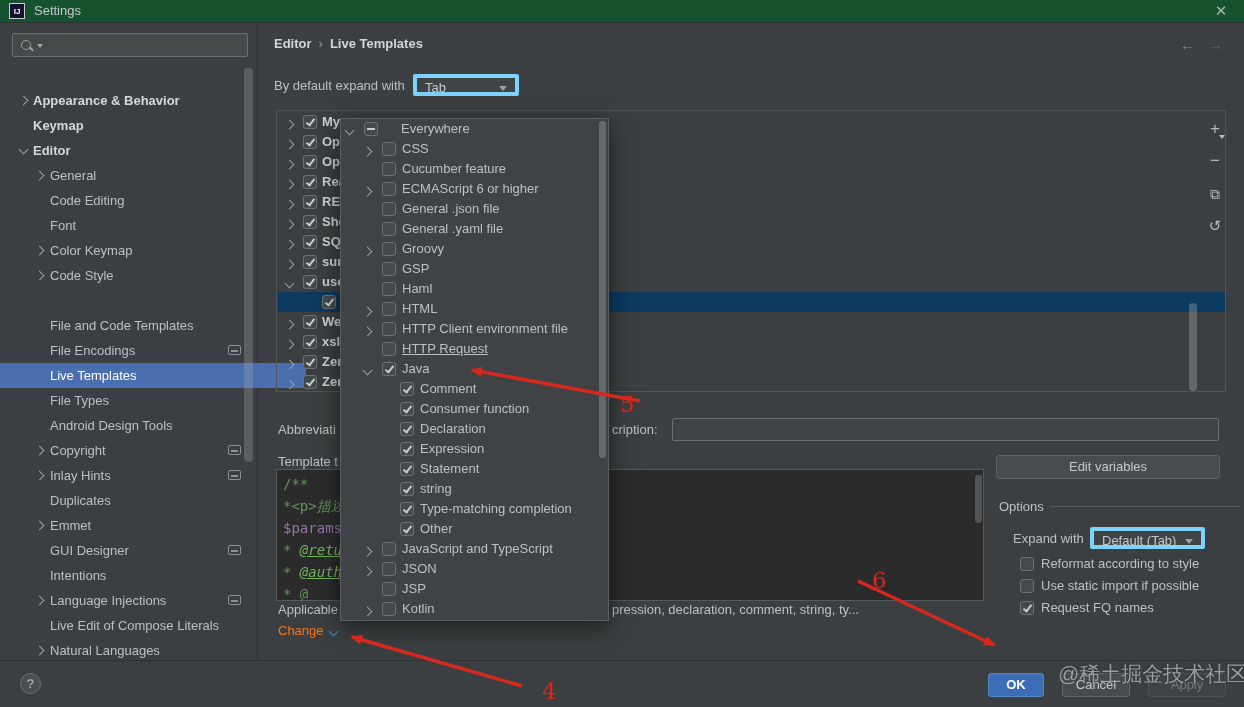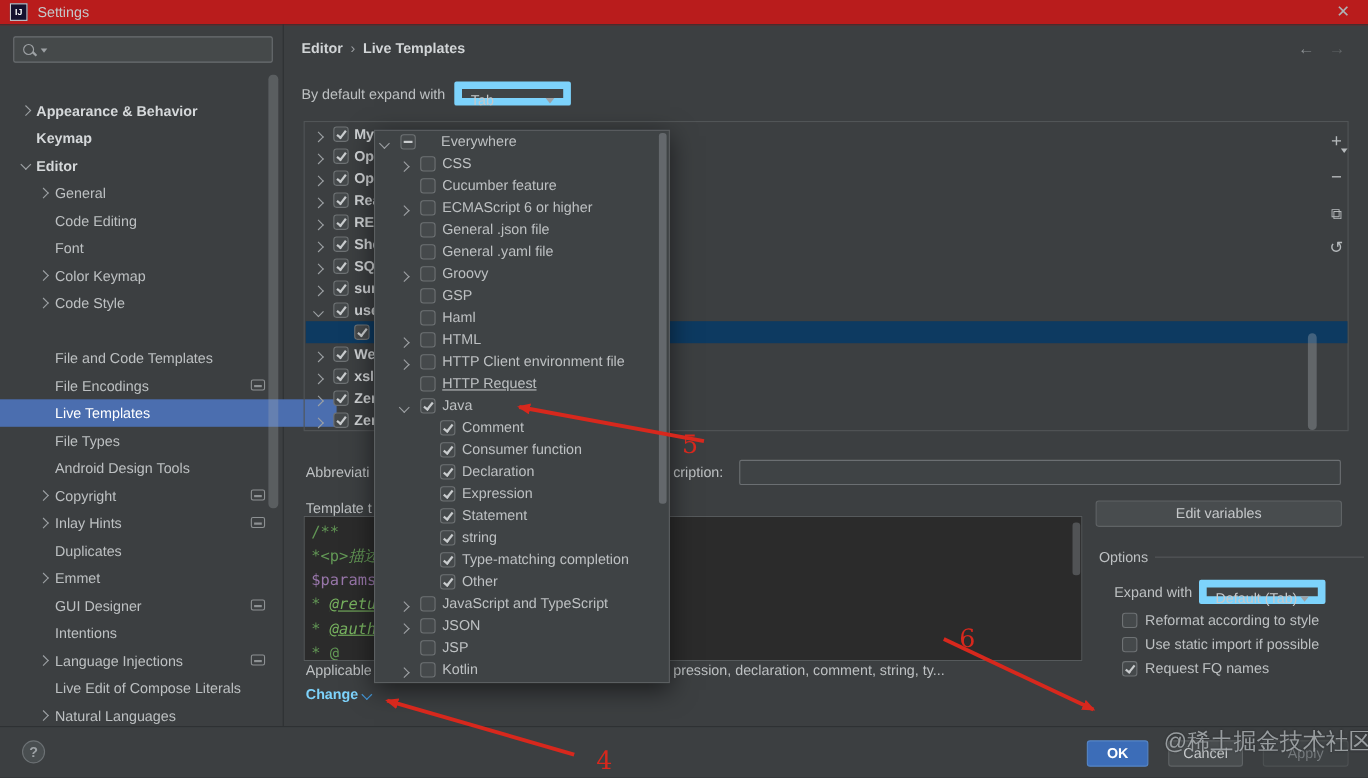--- a/index.html
+++ b/index.html
@@ -1,20 +1,20 @@
 <!DOCTYPE html>
 <html><head>
 <meta charset="utf-8">
 <style>
   html,body{margin:0;padding:0;background:#222;}
   #root{position:relative;width:1244px;height:707px;background:#3c3f41;overflow:hidden;
         font-family:"Liberation Sans",sans-serif;font-size:13px;color:#bdc0c2;}
   .abs{position:absolute;}
   
-  .titlebar{position:absolute;left:0;top:0;width:1244px;height:22px;background:#b91c1c;border-bottom:1px solid #2e3133;}
+  .titlebar{position:absolute;left:0;top:0;width:1244px;height:22px;background:#14532d;border-bottom:1px solid #2e3133;}
   .logo{position:absolute;left:9px;top:3px;width:16px;height:16px;background:#15112e;border:1px solid #c9ccd0;
         color:#fff;font-size:8px;font-weight:bold;text-align:center;line-height:15px;letter-spacing:0;box-sizing:border-box;}
   .win-title{position:absolute;left:34px;top:3px;color:#c5c8ca;}
   .close-x{position:absolute;left:1210px;top:1px;width:22px;height:20px;color:#aeb3b6;font-size:15px;text-align:center;line-height:20px;cursor:pointer;}
   
   .sidebar{position:absolute;left:0;top:22px;width:258px;height:638px;border-right:1px solid #2e3133;box-sizing:border-box;}
   .search{position:absolute;left:12px;top:11px;width:236px;height:24px;background:#45494a;border:1px solid #6b6f72;border-radius:2px;box-sizing:border-box;}
   .mag{position:absolute;left:8px;top:6px;width:8px;height:8px;border:1.5px solid #9da1a4;border-radius:50%;}
   .mag-handle{position:absolute;left:16px;top:14px;width:5px;height:1.5px;background:#9da1a4;transform:rotate(45deg);}
   .mag-caret{position:absolute;left:24px;top:10px;width:0;height:0;border-left:3px solid transparent;border-right:3px solid transparent;border-top:4px solid #9da1a4;}
@@ -27,21 +27,21 @@
   .chev{position:absolute;width:6px;height:6px;border-right:1.6px solid #9da1a4;border-bottom:1.6px solid #9da1a4;}
   .chev-r{transform:rotate(-45deg);top:9px;}
   .chev-d{transform:rotate(45deg);top:8px;}
   .badge{position:absolute;left:228px;top:7px;width:13px;height:10px;border:1px solid #8d9193;border-radius:2px;box-sizing:border-box;}
   .badge-in{position:absolute;left:2px;top:4px;width:7px;height:2px;background:#8d9193;}
   .side-scroll{position:absolute;left:244px;top:46px;width:9px;height:394px;background:rgba(170,176,181,.28);border-radius:4px;}
   
   .breadcrumb{position:absolute;left:274px;top:36px;font-weight:bold;color:#d2d5d7;}
   .crumb-sep{color:#9a9da0;font-weight:normal;padding:0 7px;}
   .expand-label{position:absolute;left:274px;top:75px;line-height:21px;}
-  .dd{position:absolute;background:#404446;border:7px solid #7dd3fc;border-radius:2px;box-sizing:border-box;color:#c6c9cb;cursor:pointer;}
+  .dd{position:absolute;background:#404446;border:4px solid #7dd3fc;border-radius:2px;box-sizing:border-box;color:#c6c9cb;cursor:pointer;}
   .dd-text{position:absolute;left:8px;top:0;line-height:20px;white-space:nowrap;}
   .dd-arrow{position:absolute;right:8px;top:8px;width:0;height:0;border-left:4px solid transparent;border-right:4px solid transparent;border-top:5px solid #9da1a4;}
   .list-panel{position:absolute;left:276px;top:110px;width:950px;height:282px;border:1px solid #515557;box-sizing:border-box;}
   .tpl-row{position:absolute;left:1px;width:947px;height:20px;line-height:20px;}
   .tpl-row.tpl-sel{background:#0d3a61;}
   .tpl-label{position:absolute;left:44px;top:0;font-weight:bold;color:#cfd2d4;white-space:nowrap;}
   .cb{position:absolute;top:3px;width:14px;height:14px;background:#45494b;border:1px solid #6e7274;border-radius:3px;box-sizing:border-box;}
   .cb.checked::after{content:"";position:absolute;left:4px;top:1px;width:3px;height:7px;border-right:2px solid #c9ccce;border-bottom:2px solid #c9ccce;transform:rotate(38deg);}
   .cb.indet::after{content:"";position:absolute;left:2px;top:5px;width:8px;height:2px;background:#c9ccce;}
   .list-scroll{position:absolute;left:1189px;top:303px;width:8px;height:88px;background:rgba(170,176,181,.35);border-radius:4px;}
@@ -49,21 +49,21 @@
   .plus-caret{position:absolute;left:1219px;top:135px;width:0;height:0;border-left:3px solid transparent;border-right:3px solid transparent;border-top:4px solid #b6babc;}
   .field-label{position:absolute;white-space:nowrap;}
   .input{position:absolute;background:#3f4345;border:1px solid #6b6f72;border-radius:2px;box-sizing:border-box;}
   .editor{position:absolute;left:276px;top:469px;width:708px;height:132px;background:#2b2b2b;border:1px solid #565a5c;box-sizing:border-box;overflow:hidden;}
   .code-line{position:absolute;left:6px;height:22px;line-height:22px;font-family:"DejaVu Sans Mono",monospace;font-size:14px;white-space:pre;}
   .cm{color:#629755;}
   .cmi{color:#629755;font-style:italic;}
   .var{color:#9876aa;}
   .tag{color:#77b25f;font-style:italic;text-decoration:underline;}
   .editor-scroll{position:absolute;left:975px;top:475px;width:7px;height:48px;background:rgba(170,176,181,.3);border-radius:3px;}
-  .link{color:#7dd3fc;cursor:pointer;font-weight:bold;}
+  .link{color:#f97316;cursor:pointer;}
   .link-chev{position:absolute;width:6px;height:6px;border-right:1.6px solid #4397d9;border-bottom:1.6px solid #4397d9;transform:rotate(45deg);}
   .btn{position:absolute;height:24px;border-radius:3px;box-sizing:border-box;text-align:center;line-height:22px;cursor:pointer;}
   .btn-plain{background:#484c4e;border:1px solid #5f6365;color:#c6c9cb;}
   .btn-primary{background:#3c6db8;border:1px solid #5585c5;color:#fff;font-weight:bold;}
   .btn-disabled{background:#3f4345;border:1px solid #4d5153;color:#74797c;}
   .options-line{position:absolute;left:1050px;top:506px;width:190px;height:1px;background:#55595b;}
   .opt-row{position:absolute;height:20px;line-height:20px;}
   .opt-label{position:absolute;left:21px;top:0;white-space:nowrap;}
   .opt-row .cb{left:0;}
   

